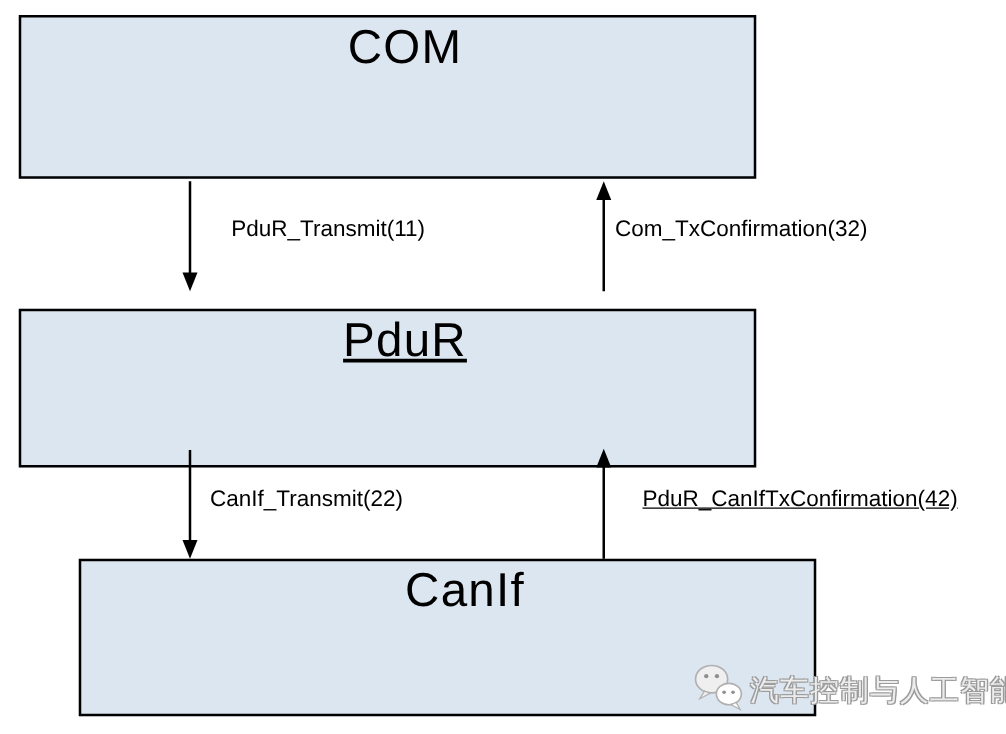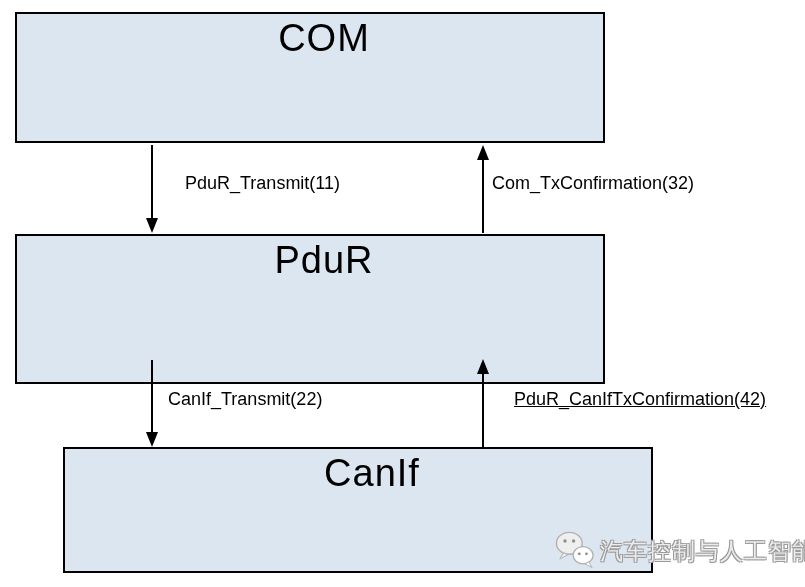--- a/index.html
+++ b/index.html
@@ -18,21 +18,21 @@
   .block {
     position: absolute;
     left: 15px;
     width: 590px;
     background: var(--box_fill, #dce6f1);
     border: 2px solid var(--box_border, #000000);
     box-sizing: border-box;
     text-align: center;
   }
   .block-com   { top: 12px;  height: 131px; }
-  .block-pdur  { top: 234px; height: 150px; }
+  .block-pdur  { top: 247px; height: 127px; text-decoration: underline; }
   .block-canif { top: 447px; height: 126px; margin-left: 48px; }
   .block-title {
     display: block;
     padding-top: 5px;
     font-size: 38px;
     line-height: 1.0;
     color: #000000;
     letter-spacing: 1px;
     padding-left: 28px;
   }

